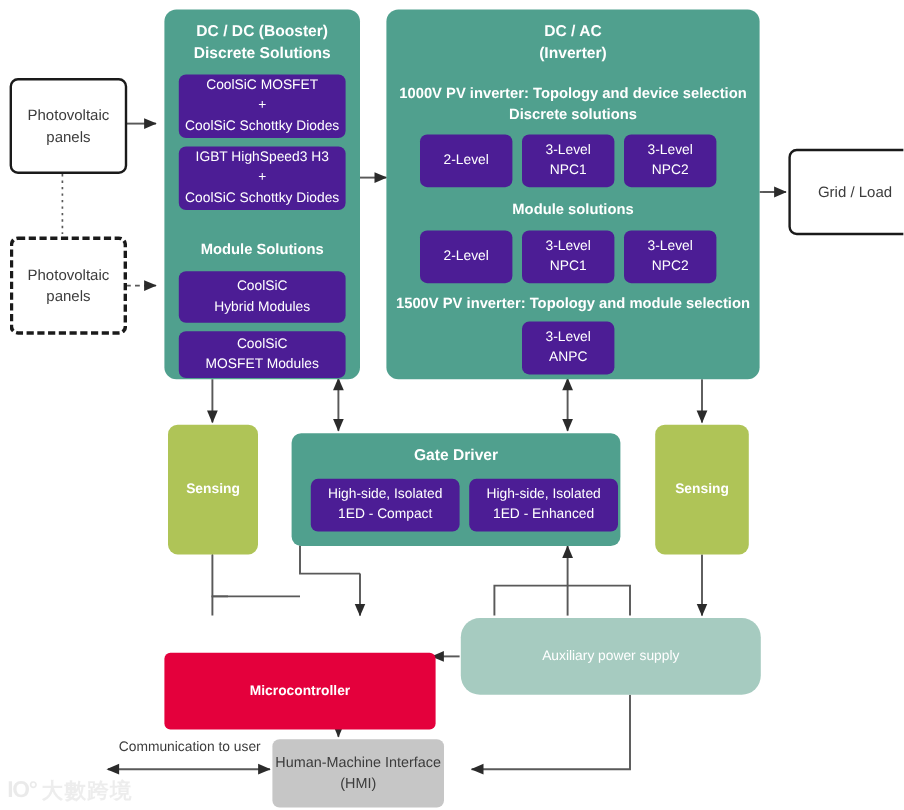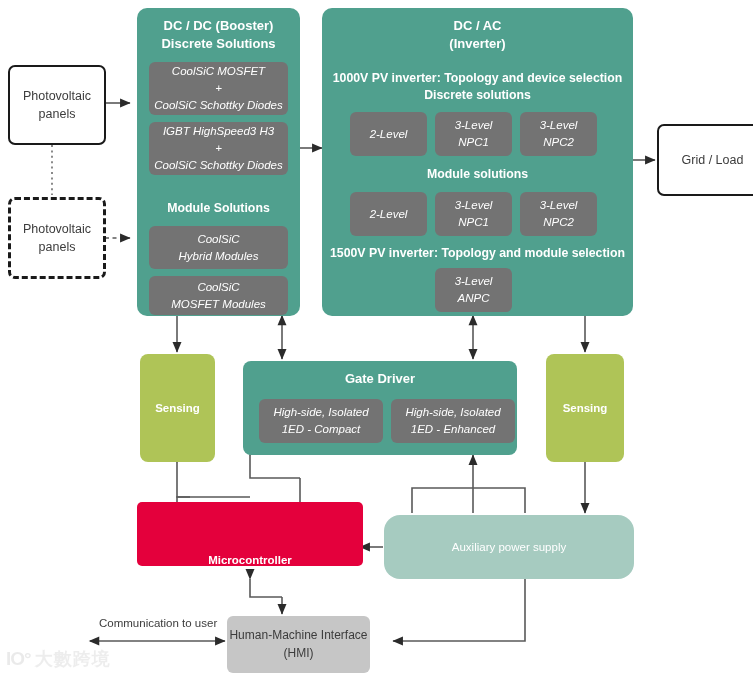--- a/index.html
+++ b/index.html
@@ -67,31 +67,30 @@
   }
   .sub-title {
     font-weight: bold;
     font-size: 12.3px;
     line-height: 1.35;
     color: #ffffff;
     width: 100%;
   }
   
   .chip {
-    background: #737373;
+    background: #4c1d95;
     border-radius: 6px;
     color: #ffffff;
     font-size: 11.5px;
     line-height: 1.45;
     display: flex;
     align-items: center;
     justify-content: center;
     text-align: center;
     box-sizing: border-box;
-    font-style: italic;
   }
   .chip-plus { font-size: 11.5px; }
   
   .sensing {
     background: #AFC457;
     border-radius: 8px;
     color: #ffffff;
     font-size: 11.5px;
     font-weight: bold;
     text-align: center;
@@ -323,21 +322,21 @@
     <div class="chip" style="position:absolute; left:148px; top:38px; width:124px; height:44px; flex-direction:column;">
       <div>High-side, Isolated</div>
       <div>1ED - Enhanced</div>
     </div>
   </div>
 
   <div class="node sensing" style="left:546px; top:354px; width:78px; height:108px;">
     <span>Sensing</span>
   </div>
 
-  <div class="node mcu" style="left:137px; top:502px; width:226px; height:64px;justify-content:flex-end;">
+  <div class="node mcu" style="left:137px; top:544px; width:226px; height:64px;">
     <span>Microcontroller</span>
   </div>
 
   <div class="node aux" style="left:384px; top:515px; width:250px; height:64px;">
     <span>Auxiliary power supply</span>
   </div>
 
   <div class="node hmi" style="left:227px; top:616px; width:143px; height:57px;">
     <span>Human-Machine Interface</span>
     <span>(HMI)</span>

